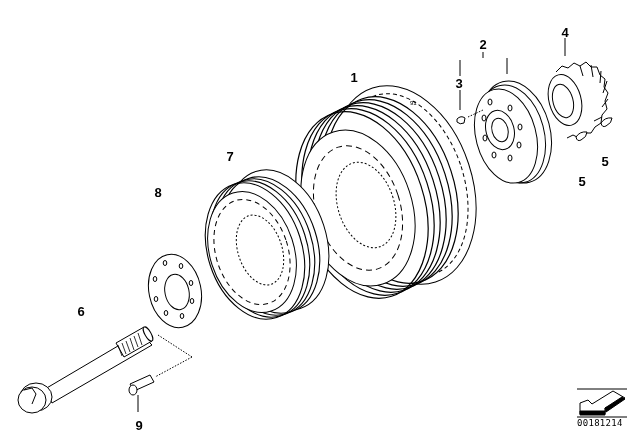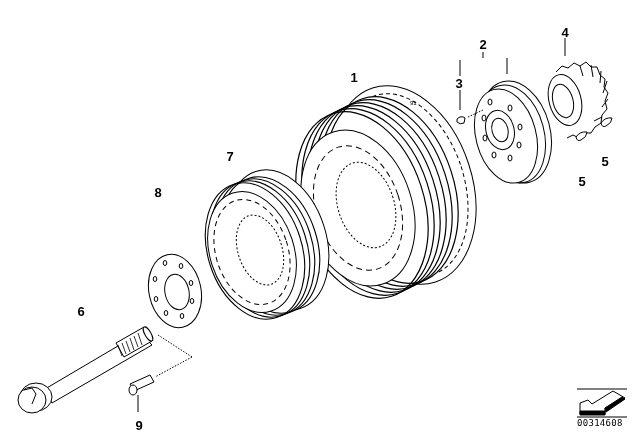--- a/index.html
+++ b/index.html
@@ -136,13 +136,13 @@
 <div class="callout" style="left:483px;top:44px;">2</div>
 <div class="callout" style="left:459px;top:83px;">3</div>
 <div class="callout" style="left:565px;top:32px;">4</div>
 <div class="callout" style="left:605px;top:161px;">5</div>
 <div class="callout" style="left:582px;top:181px;">5</div>
 <div class="callout" style="left:81px;top:311px;">6</div>
 <div class="callout" style="left:230px;top:156px;">7</div>
 <div class="callout" style="left:158px;top:192px;">8</div>
 <div class="callout" style="left:139px;top:425px;">9</div>
 
-<div class="partno">00314608</div>
+<div class="partno">00181214</div>
 
 </body></html>

